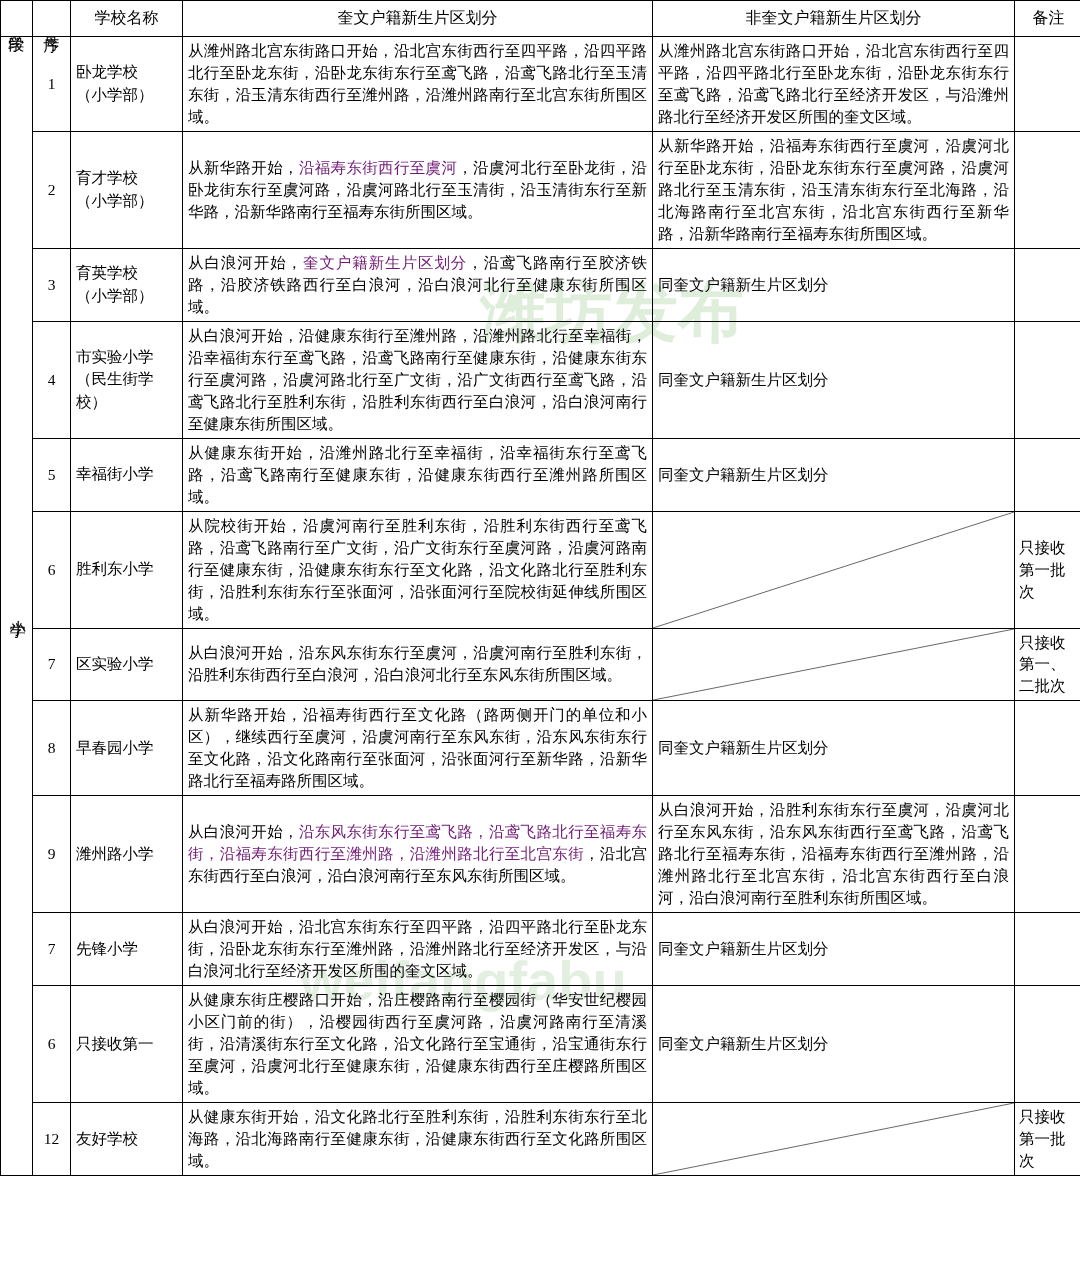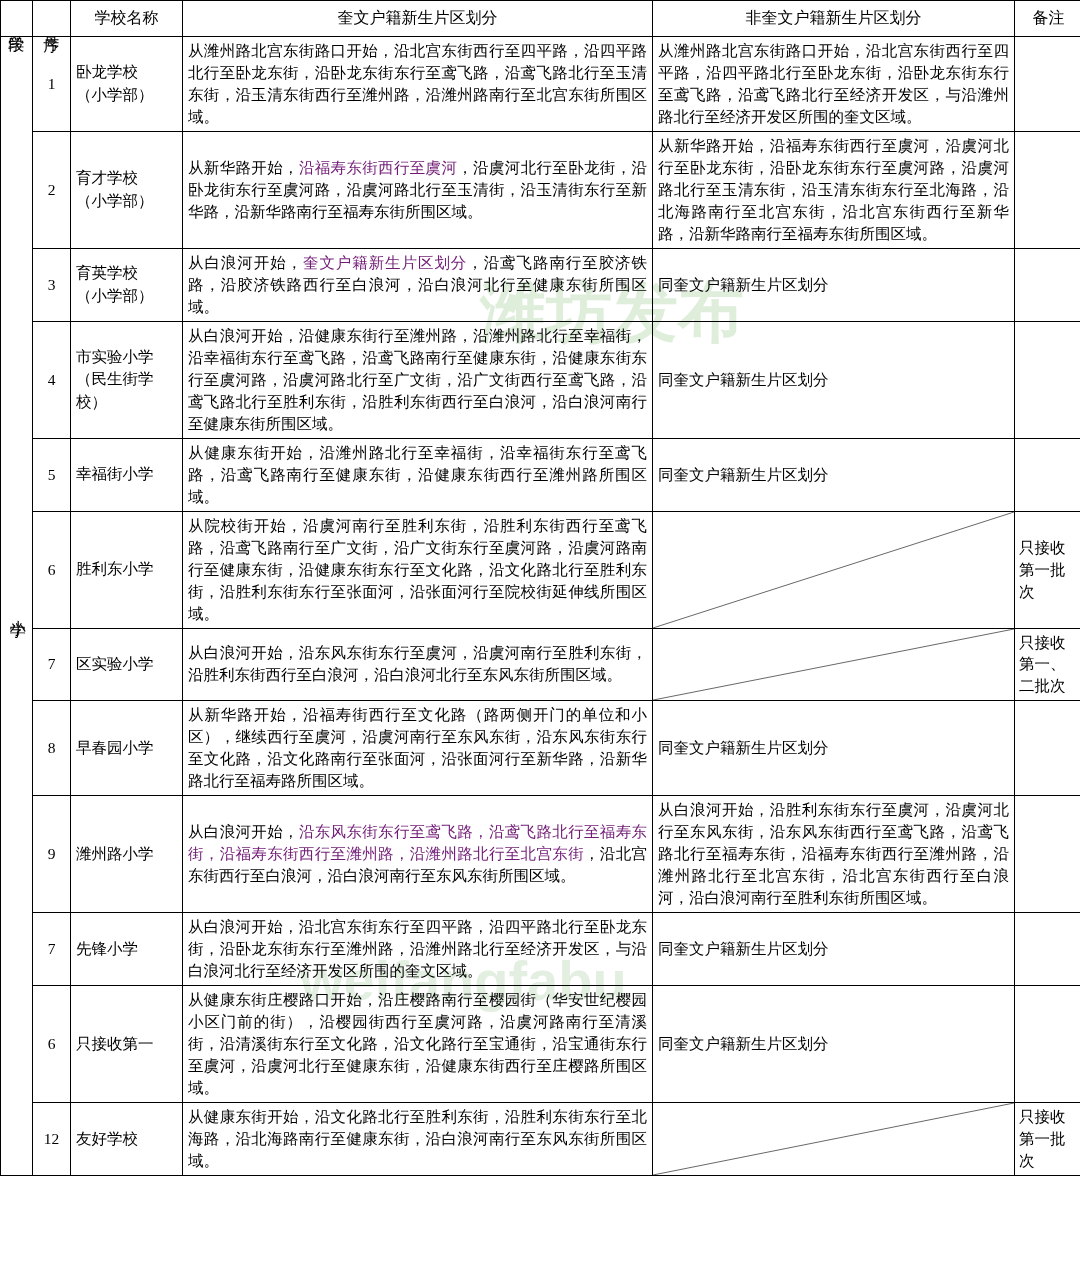--- a/index.html
+++ b/index.html
@@ -211,21 +211,21 @@
         <tr>
           <td class="c-no center">6</td>
           <td class="c-school school-name">只接收第一</td>
           <td class="c-kui cell-text">从健康东街庄樱路口开始，沿庄樱路南行至樱园街（华安世纪樱园小区门前的街），沿樱园街西行至虞河路，沿虞河路南行至清溪街，沿清溪街东行至文化路，沿文化路行至宝通街，沿宝通街东行至虞河，沿虞河北行至健康东街，沿健康东街西行至庄樱路所围区域。</td>
           <td class="c-nonkui cell-text">同奎文户籍新生片区划分</td>
           <td class="c-note note"></td>
         </tr>
         <tr>
           <td class="c-no center">12</td>
           <td class="c-school school-name">友好学校</td>
-          <td class="c-kui cell-text">从健康东街开始，沿文化路北行至胜利东街，沿胜利东街东行至北海路，沿北海路南行至健康东街，沿白浪河南行至东风东街所围区域。</td>
+          <td class="c-kui cell-text">从健康东街开始，沿文化路北行至胜利东街，沿胜利东街东行至北海路，沿北海路南行至健康东街，沿健康东街西行至文化路所围区域。</td>
           <td class="c-nonkui cell-text diag">
             <svg viewBox="0 0 100 100" preserveAspectRatio="none">
               <line x1="0" y1="100" x2="100" y2="0" stroke="#000" stroke-width="0.6" vector-effect="non-scaling-stroke"></line>
             </svg>
           </td>
           <td class="c-note note">只接收第一批次</td>
         </tr>
       </tbody>
   </table>
 </div>

